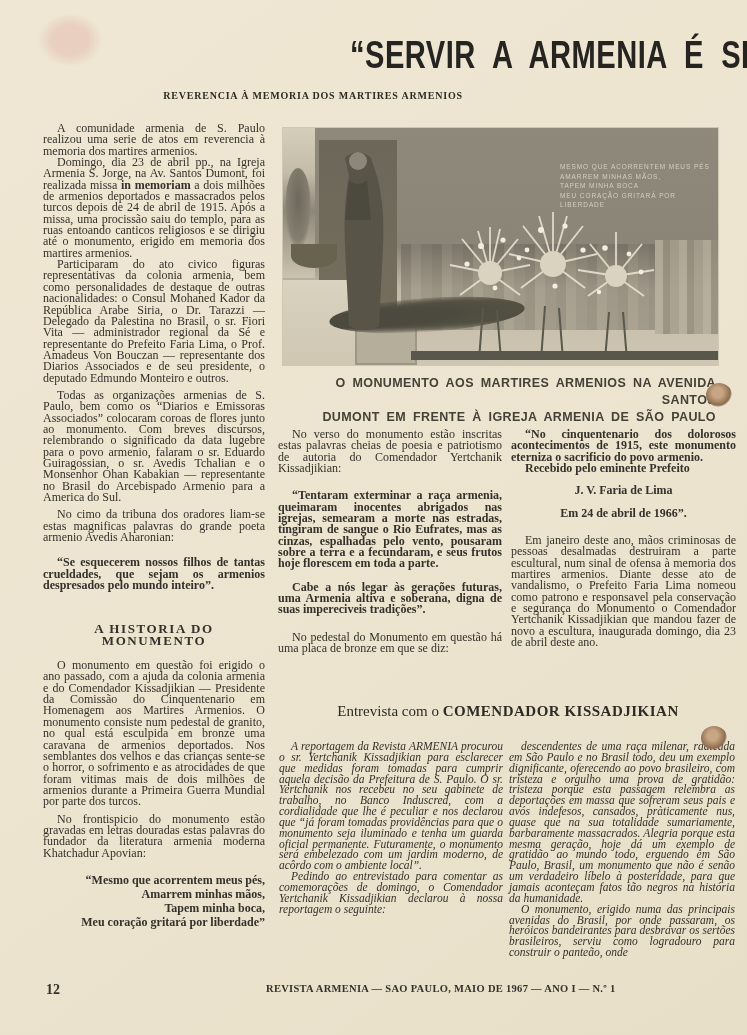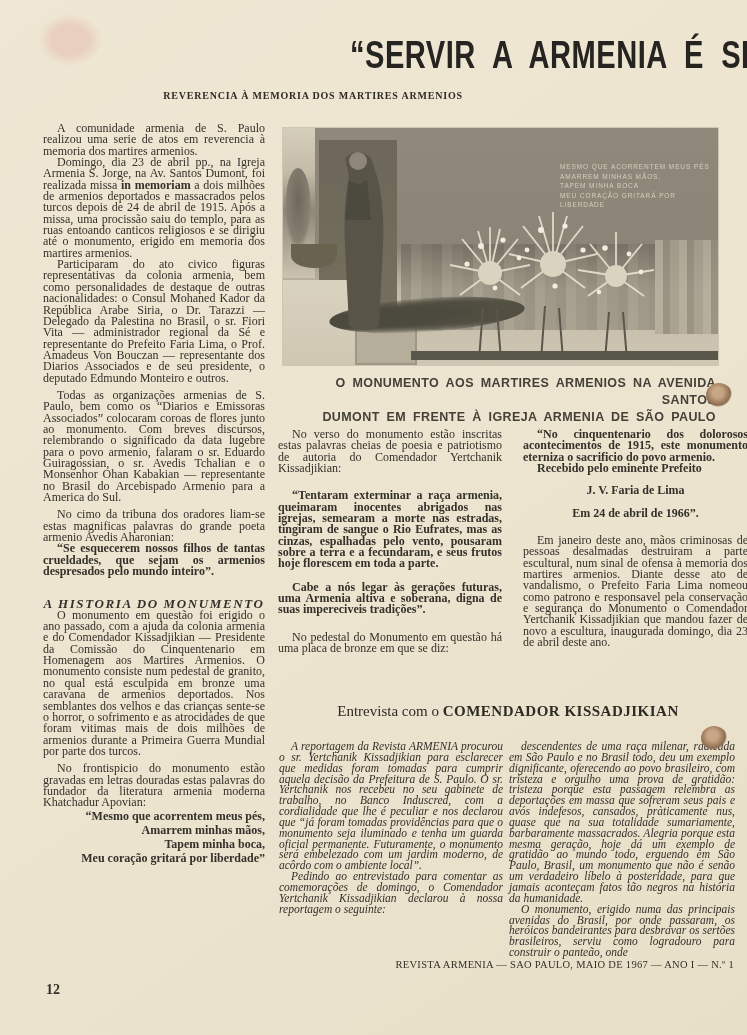--- a/index.html
+++ b/index.html
@@ -50,40 +50,40 @@
   .ph-svg{position:absolute;left:0;top:0;}
   .caption{
     position:absolute;left:286px;top:375px;width:430px;text-align:right;
     font-family:"Liberation Sans",sans-serif;font-weight:bold;font-size:12.5px;
     line-height:17px;letter-spacing:.4px;word-spacing:3px;color:#454138;white-space:pre-line;
   }
   
   .col{position:absolute;font-size:12px;line-height:11.35px;}
   .col-left {left:43px; top:123px;width:222px;}
   .col-mid  {left:278px;top:429px;width:224px;}
-  .col-right{left:511px;top:429px;width:225px;margin-left:12px;}
+  .col-right{left:511px;top:429px;width:225px;}
   .para{margin:0;text-align:justify;text-indent:14px;}
   .para .b{font-weight:bold;}
   .bold{font-weight:bold;}
   .center{text-align:center;text-indent:0;}
   .verse{white-space:pre-line;text-align:right;text-indent:0;line-height:14px;}
   .heading{text-align:center;text-indent:0;font-weight:bold;letter-spacing:1.6px;font-size:13px;}
   .mt6{margin-top:6px;}.mt11{margin-top:11px;}
-  .mt12{margin-top:12px;}.mt14{font-family:Liberation Serif, serif;}.mt16{margin-top:16px;}.mt22{margin-top:21px;font-style:italic;}
+  .mt12{margin-top:12px;}.mt14{margin-top:14px;font-family:Liberation Serif, serif;}.mt16{margin-top:16px;}.mt22{margin-top:32px;}
   
   .int-head{position:absolute;left:280px;top:703px;width:456px;text-align:center;font-size:15px;color:#2e2b25;}
   .int-head .hb{font-weight:bold;letter-spacing:.5px;}
   .int{font-style:italic;font-size:11.5px;line-height:10.85px;}
   .int-left {left:279px;top:741px;width:224px;top:741px;position:absolute;}
   .int-right{left:509px;top:741px;width:226px;position:absolute;}
   .int .para{text-indent:12px;}
   
   .pagenum{position:absolute;left:46px;top:982px;font-weight:bold;font-size:14px;}
-  .footline{position:absolute;left:266px;top:959px;width:468px;text-align:right;
-    font-weight:normal;font-size:10.5px;letter-spacing:.3px;white-space:nowrap;}
+  .footline{position:absolute;left:266px;top:983px;width:468px;text-align:left;
+    font-weight:bold;font-size:10.5px;letter-spacing:.3px;white-space:nowrap;}
   
   .smudge{position:absolute;left:38px;top:14px;width:64px;height:52px;border-radius:50%;
     background:radial-gradient(ellipse,rgba(211,123,120,.22) 0 40%,rgba(211,123,120,0) 72%);}
   .hole{position:absolute;width:26px;height:24px;border-radius:50%;
     background:radial-gradient(circle at 45% 40%,#c7a685 0 25%,#a2805f 50%,#8a6c51 62%,rgba(138,108,81,0) 72%);}
   .hole-1{left:706px;top:383px;}
   .hole-2{left:701px;top:726px;}
 </style>
 </head>
 <body>

